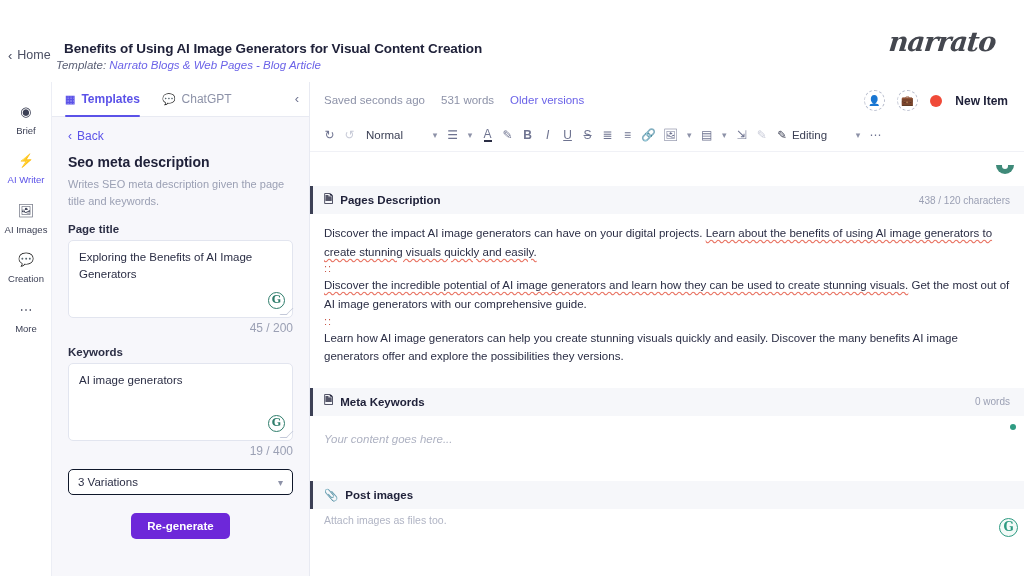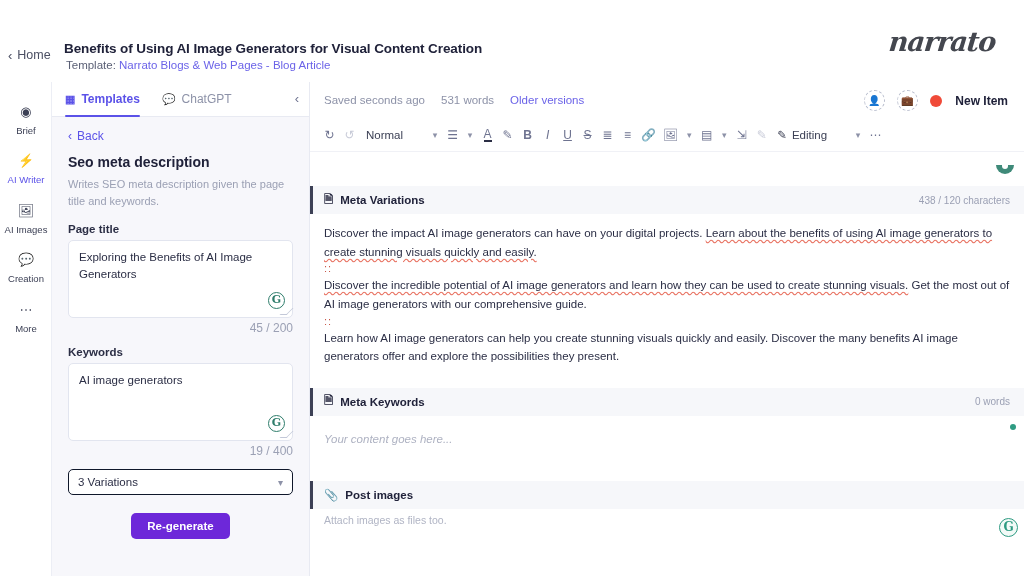--- a/index.html
+++ b/index.html
@@ -22,22 +22,22 @@
     display: flex; align-items: center; gap: 5px;
     color: #4b4f63; font-size: 12.5px;
   }
   .home-chev { font-size: 13px; line-height: 1; color: #4b4f63; }
   .doc-title {
     position: absolute; left: 64px; top: 41px;
     font-size: 13.5px; font-weight: bold; color: #20223a;
     letter-spacing: -0.1px;
   }
   .doc-sub {
-    position: absolute; left: 66px; top: 59px;
-    font-size: 11.5px; color: #5a5f75;
+    position: absolute; left: 56px; top: 59px;
+    font-size: 11.5px; color: #5a5f75; font-style: italic;
   }
   .doc-sub .tpl-link { color: #6b63e8; }
   .brand {
     position: absolute; right: 28px; top: 26px;
     font-family: "DejaVu Serif", serif;
     font-style: italic; font-weight: bold;
     font-size: 27px; color: #44474f;
     letter-spacing: -1px;
     transform: skewX(-6deg);
   }
@@ -377,35 +377,35 @@
 
   <div class="ed-scroll">
 
     <div class="ghalf" style="right:8px; top:6px;">
         <i></i>
       </div>
 
     <div class="sec-head" style="margin-top:34px;">
       <div class="sec-head-l">
         <span>🗎</span>
-        <span>Meta Variations</span>
+        <span>Pages Description</span>
       </div>
       <div class="sec-head-r">438 / 120 characters</div>
     </div>
 
     <div class="para">
       <span>Discover the impact AI image generators can have on your digital projects. </span><span class="sq">Learn about the benefits of using AI image generators to create stunning visuals quickly and easily.</span>
     </div>
     <div class="divdots">::</div>
     <div class="para" style="margin-top:2px;">
       <span class="sq">Discover the incredible potential of AI image generators and learn how they can be used to create stunning visuals.</span><span> Get the most out of AI image generators with our comprehensive guide.</span>
     </div>
     <div class="divdots">::</div>
     <div class="para" style="margin-top:2px;">
-      <span>Learn how AI image generators can help you create stunning visuals quickly and easily. Discover the many benefits AI image generators offer and explore the possibilities they present.</span>
+      <span>Learn how AI image generators can help you create stunning visuals quickly and easily. Discover the many benefits AI image generators offer and explore the possibilities they versions.</span>
     </div>
     <div class="gdot" style="right:8px; top:272px;"></div>
 
     <div class="sec-head" style="margin-top:22px;">
       <div class="sec-head-l">
         <span>🗎</span>
         <span>Meta Keywords</span>
       </div>
       <div class="sec-head-r">0 words</div>
     </div>

